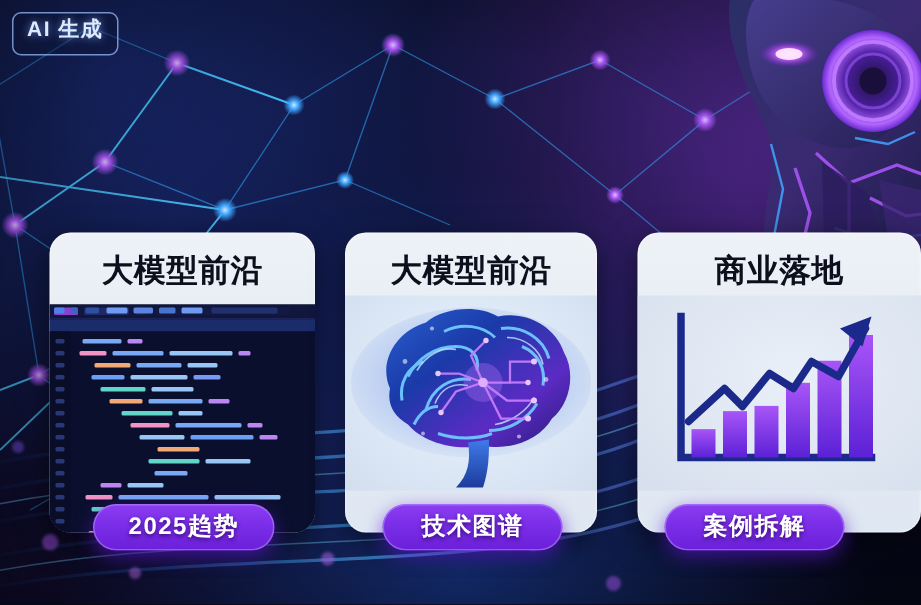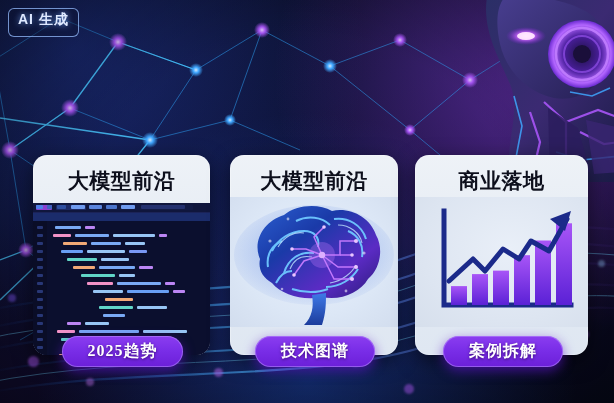--- a/index.html
+++ b/index.html
@@ -38,21 +38,21 @@
   .title div{white-space:nowrap;}
   
   .cards{position:absolute;left:0;top:155px;width:614px;height:205px;}
   .card{
     position:absolute;top:0;border-radius:14px;overflow:hidden;
     background:linear-gradient(180deg,#eef2f7 0%,#e3eaf3 55%,#dfe7f2 100%);
     box-shadow:0 6px 20px rgba(0,0,0,.55),0 0 0 1px rgba(255,255,255,.25) inset;
   }
   .card.c1{left:33px;width:177px;height:200px;}
   .card.c2{left:230px;width:168px;height:200px;}
-  .card.c3{left:415px;width:173px;height:200px;}
+  .card.c3{left:425px;width:189px;height:200px;}
   .card-title{
     position:relative;z-index:4;text-align:center;color:#0d0f1c;
     font-weight:900;font-size:21px;line-height:24px;padding-top:14px;
     letter-spacing:.5px;
   }
   
   .code-wrap{position:absolute;left:0;right:0;top:48px;bottom:0;background:#0c1030;}
   .code-tabbar{height:9px;background:#10163c;border-bottom:1px solid #1b2358;}
   .code-menubar{height:8px;background:#1b2c6b;}
   .code-body{position:relative;height:143px;background:#0b0f2e;}
@@ -66,21 +66,20 @@
   .chart-stage{position:absolute;left:0;right:0;top:42px;height:130px;
     background:radial-gradient(ellipse at 55% 40%, #e9eff8 0%, #dde5f1 65%, #d6dfec 100%);}
   
   .pill{
     position:absolute;z-index:6;display:flex;align-items:center;justify-content:center;
     color:#fff;font-weight:900;font-size:16px;letter-spacing:1px;
     border-radius:999px;
     background:linear-gradient(180deg,#8b3df0 0%,#7a2ee8 45%,#6b1fd8 100%);
     box-shadow:0 4px 12px rgba(90,20,200,.65),0 0 0 1px rgba(190,150,255,.5) inset;
     text-shadow:0 1px 3px rgba(40,0,90,.8);
-    font-family:Liberation Serif, serif;
   }
   .pill.p1{left:62px;top:336px;width:121px;height:31px;}
   .pill.p2{left:255px;top:336px;width:120px;height:31px;}
   .pill.p3{left:443px;top:336px;width:120px;height:31px;}
 </style>
 </head>
 <body>
 
 <div id="poster">
 

